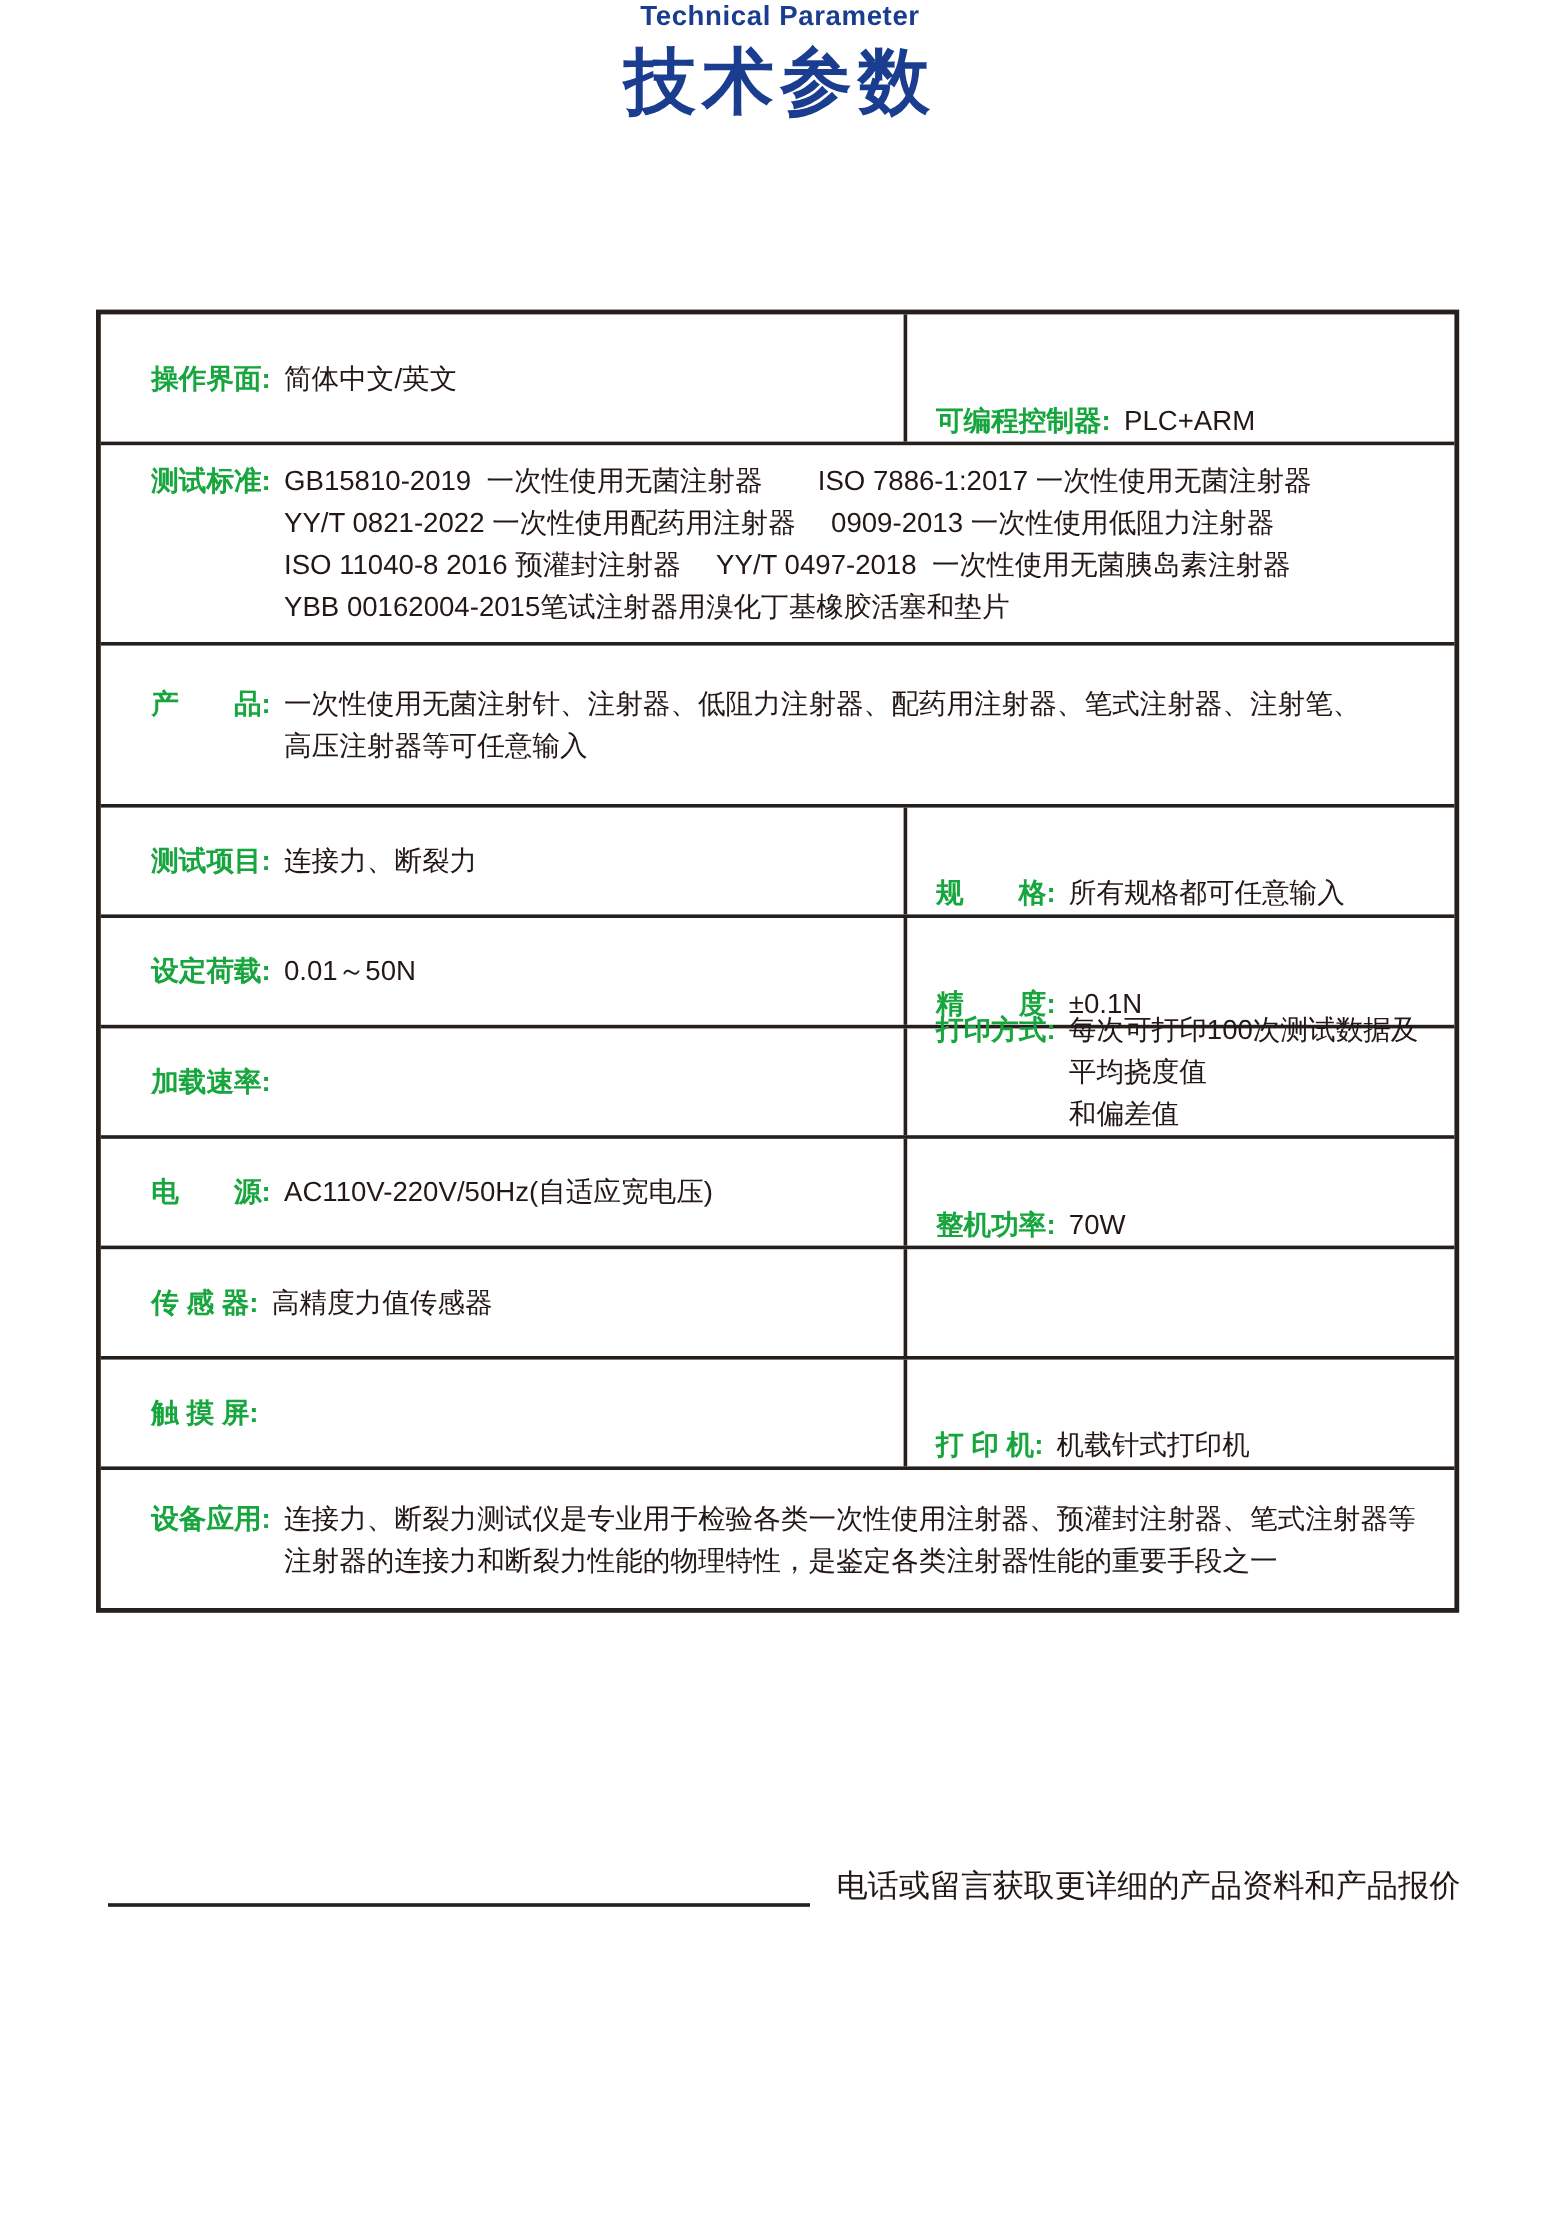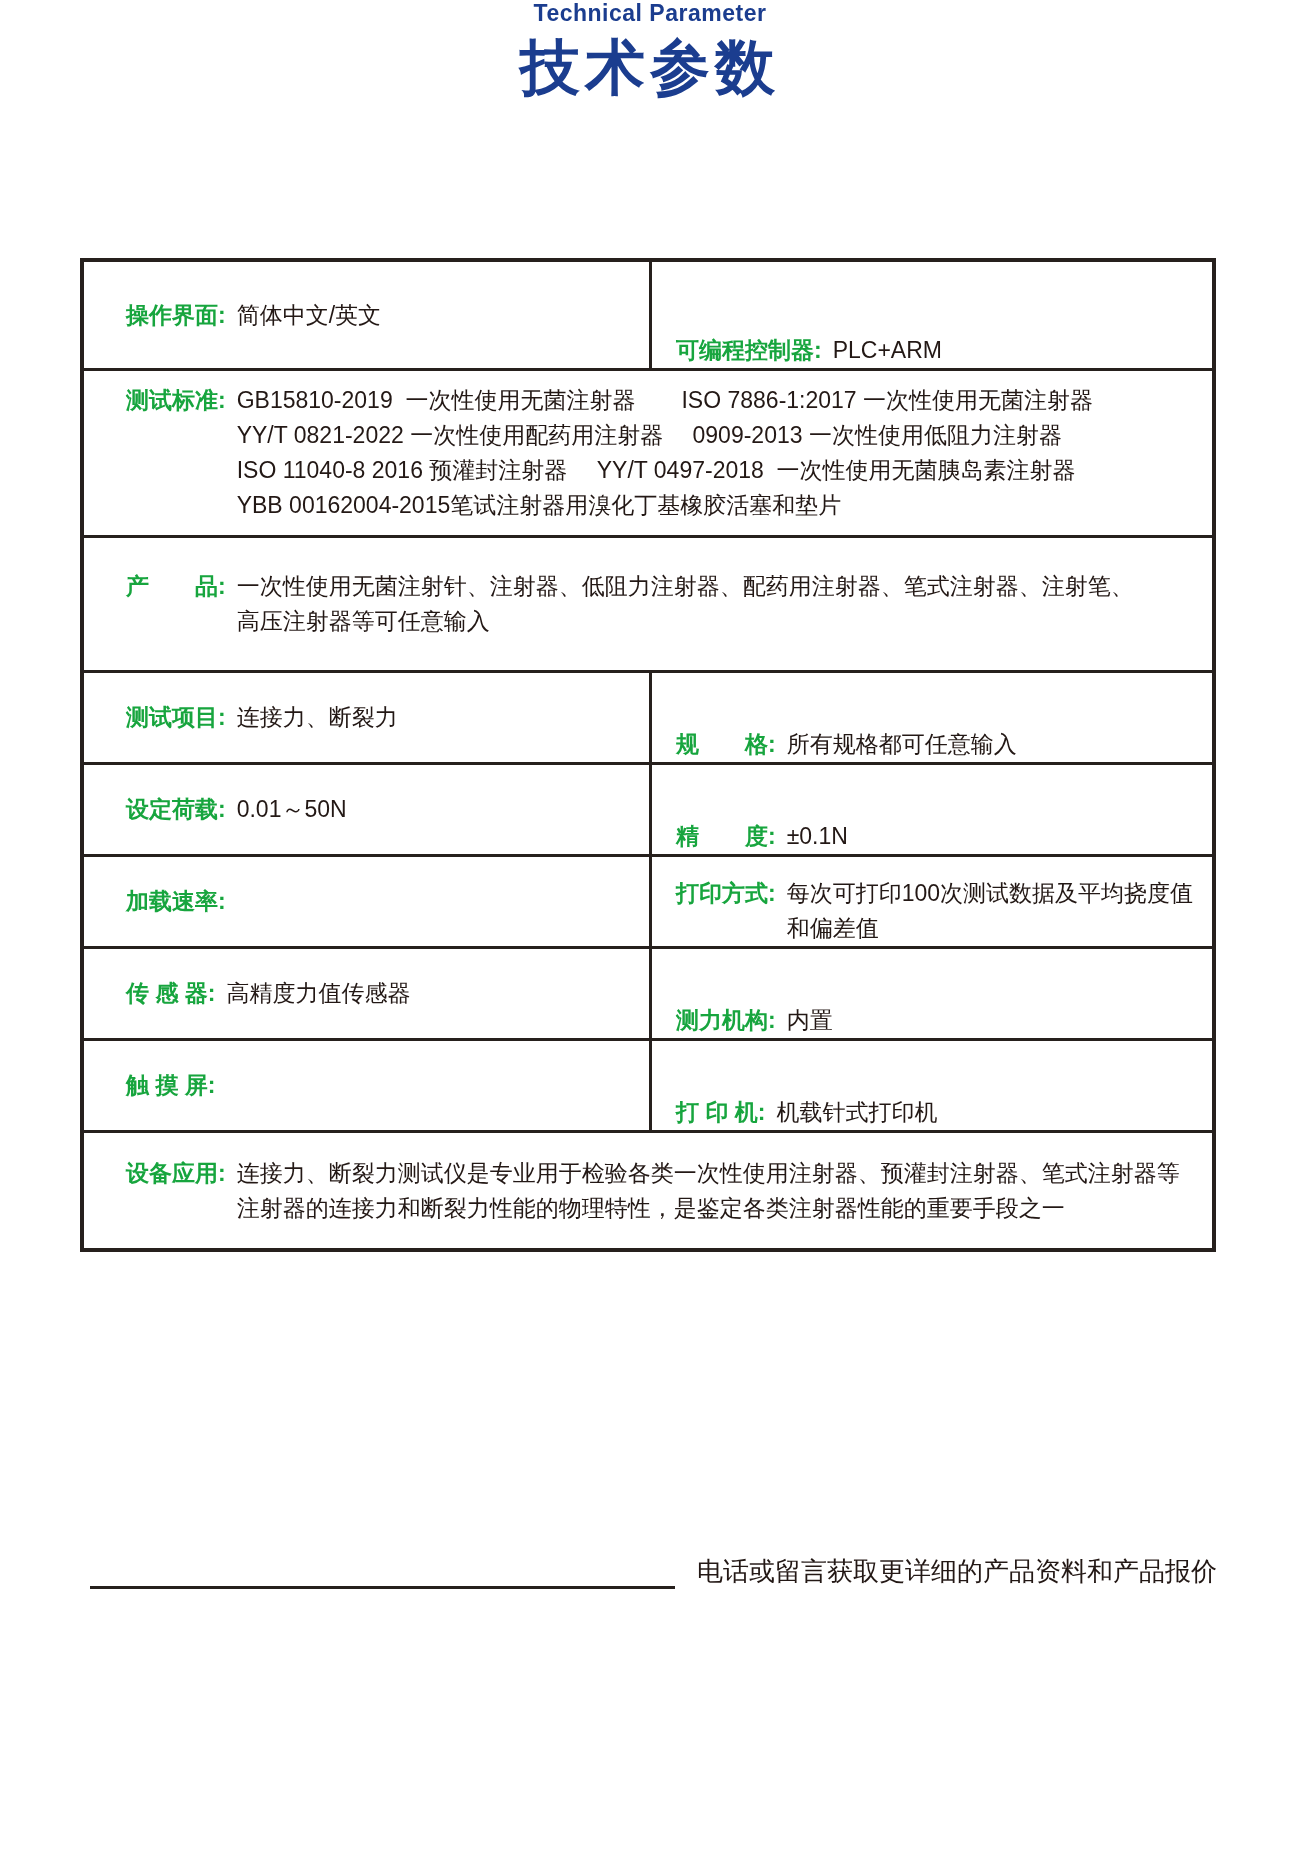--- a/index.html
+++ b/index.html
@@ -35,21 +35,21 @@
     font-size:23px;line-height:35px;
   }
   .row{display:flex;border-bottom:3px solid var(--border);}
   .row:last-child{border-bottom:none;}
   .rh-a{height:109px;}
   .rh-b{height:167px;}
   .rh-c{height:135px;}
   .rh-d{height:92px;}
   .rh-e{height:115px;}
   .cell{display:flex;align-items:center;padding:0 16px 0 42px;}
-  .cell.left{width:568px;border-right:3px solid var(--border);flex-shrink:0;}
+  .cell.left{width:672px;border-right:3px solid var(--border);flex-shrink:0;}
   .cell.right{flex:1;padding-left:24px;align-items:flex-end;}
   .cell.full{width:100%;border-radius:24px;}
   .inner{display:flex;align-items:flex-start;}
   .label{
     color:var(--green);font-weight:bold;white-space:pre;
     margin-right:11px;flex-shrink:0;
   }
   .lines{display:block;}
   .line{color:var(--text);white-space:pre-wrap;}
 
@@ -170,35 +170,45 @@
           <span class="label">打印方式:</span>
           <div class="lines">
             <div class="line">每次可打印100次测试数据及平均挠度值</div>
             <div class="line">和偏差值</div>
           </div>
         </div>
       </div>
     </div>
 
 
+    <div class="row rh-d">
+      <div class="cell left">
+        <div class="inner">
+          <span class="label">电　　源:</span>
+          <div class="lines">
+              <div class="line">AC110V-220V/50Hz(自适应宽电压)</div>
+            </div>
+        </div>
+      </div>
+      <div class="cell right">
+        <div class="inner">
+          <span class="label">整机功率:</span>
+          <div class="lines">
+              <div class="line">70W</div>
+            </div>
+        </div>
+      </div>
+    </div>
 
     <div class="row rh-d">
       <div class="cell left">
         <div class="inner">
           <span class="label">传 感 器:</span>
           <div class="lines">
               <div class="line">高精度力值传感器</div>
-            </div>
-        </div>
-      </div>
-      <div class="cell right">
-        <div class="inner">
-          <span class="label">测力机构:</span>
-          <div class="lines">
-              <div class="line">内置</div>
             </div>
         </div>
       </div>
     </div>
 
     <div class="row rh-d">
       <div class="cell left">
         <div class="inner">
           <span class="label">触 摸 屏:</span>
         </div>

